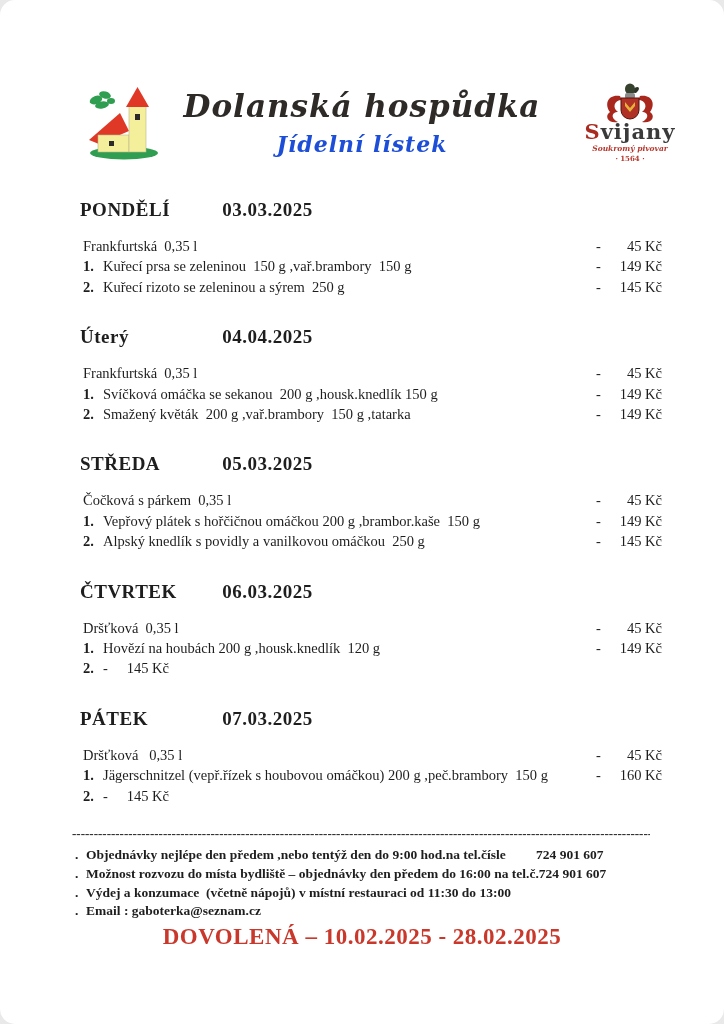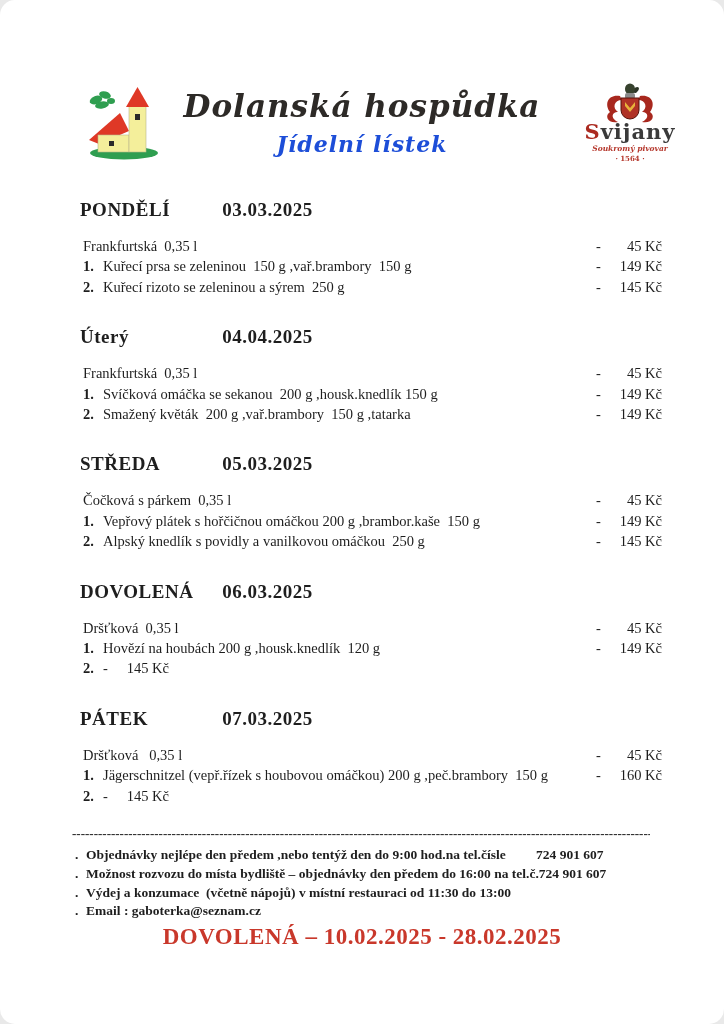--- a/index.html
+++ b/index.html
@@ -204,21 +204,21 @@
           <span class="pricecell">
               <span class="dash">-</span>
               <span class="price">145 Kč</span>
             </span>
         </div>
       </div>
     </section>
 
     <section class="day">
       <h2 class="day-head">
-        <span class="day-name">DOVOLENÁ</span>
+        <span class="day-name">ČTVRTEK</span>
         <span class="day-date">06.03.2025</span>
       </h2>
       <div class="rows">
         <div class="row">
 
           <span class="txt">Dršťková  0,35 l</span>
           <span class="pricecell">
               <span class="dash">-</span>
               <span class="price"> 45 Kč</span>
             </span>

